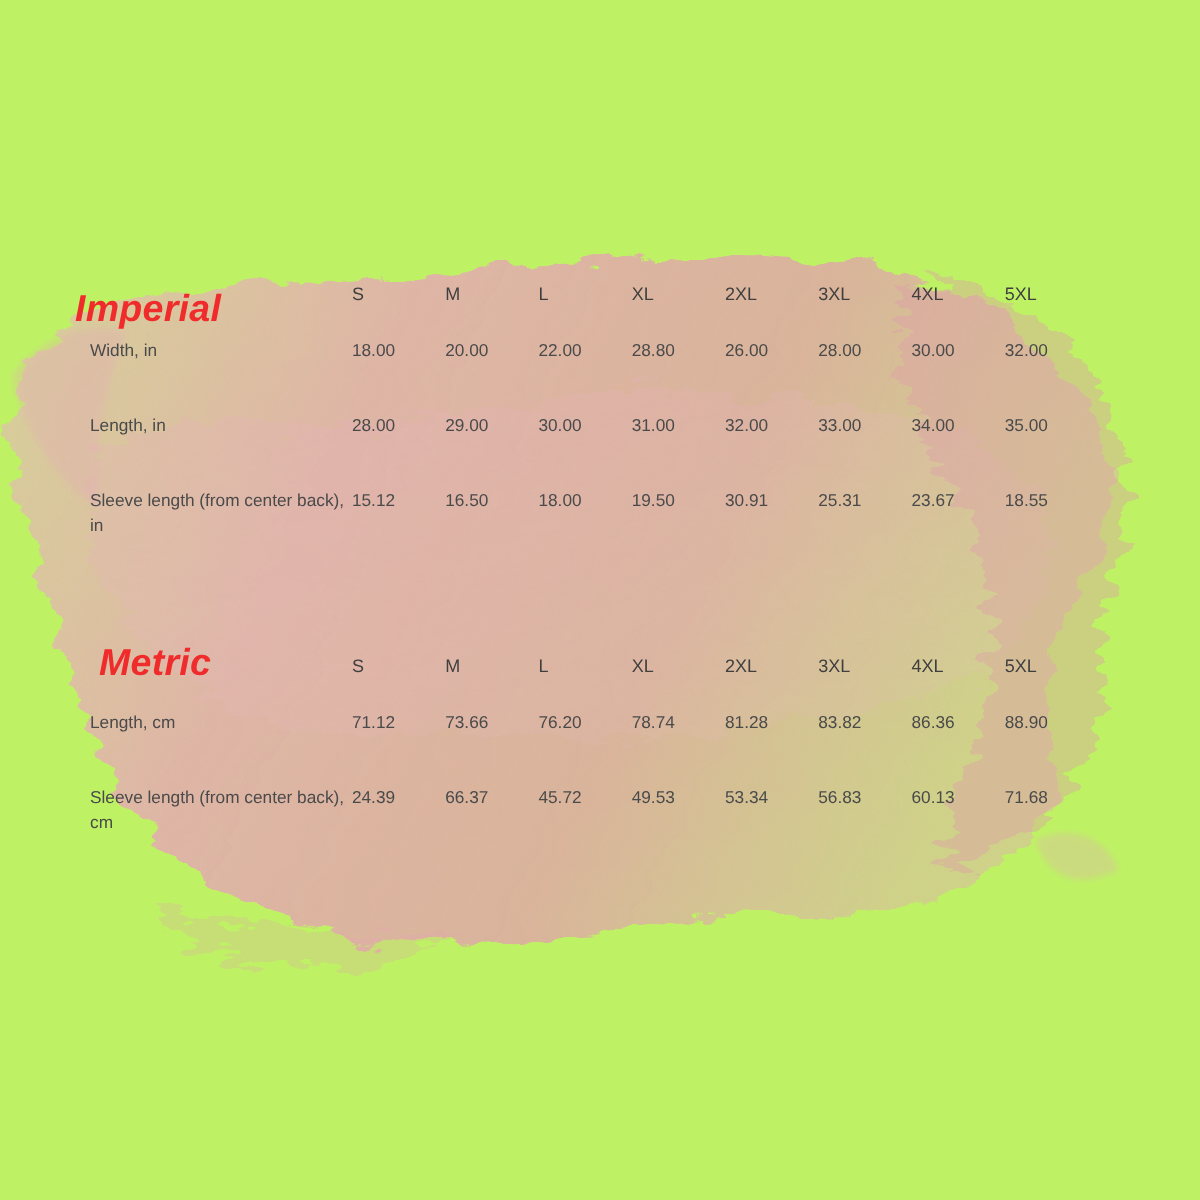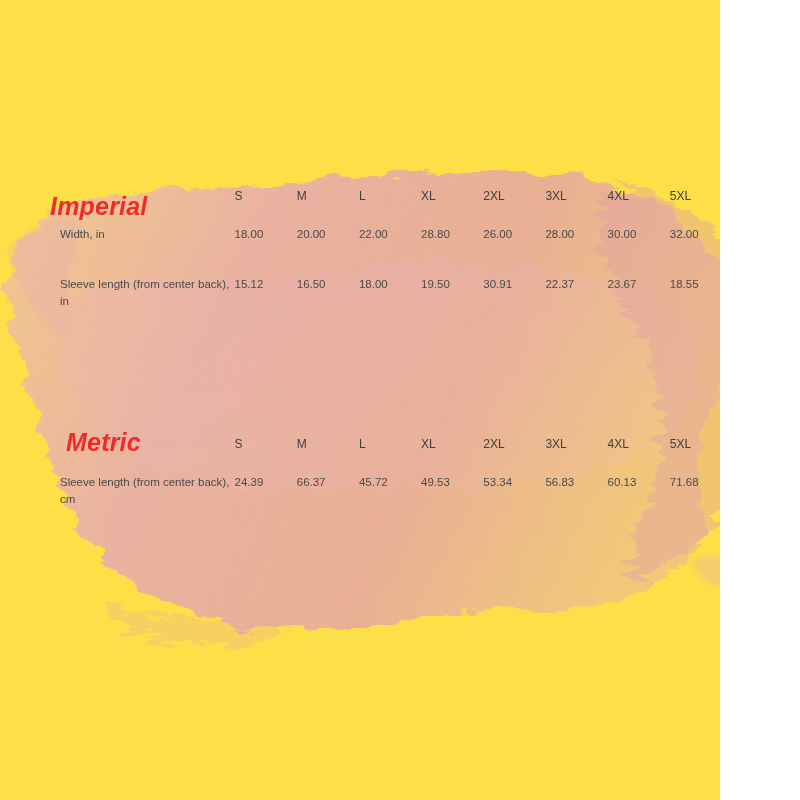--- a/index.html
+++ b/index.html
@@ -8,23 +8,23 @@
   }
   body {
     width: 800px;
     height: 800px;
     background: #ffffff;
     font-family: "Liberation Sans", sans-serif;
     overflow: hidden;
   }
   #canvas {
     position: relative;
-    width: 720px;
-    height: 800px;
-    background: #fde047;
+    width: 800px;
+    height: 800px;
+    background: #bef264;
     overflow: hidden;
   }
   
   .paint-layer {
     position: absolute;
     left: 0;
     top: 0;
     width: 800px;
     height: 800px;
     pointer-events: none;
@@ -174,28 +174,39 @@
           <td class="row-label">Width, in</td>
           <td>18.00</td>
           <td>20.00</td>
           <td>22.00</td>
           <td>28.80</td>
           <td>26.00</td>
           <td>28.00</td>
           <td>30.00</td>
           <td>32.00</td>
         </tr>
+        <tr>
+          <td class="row-label">Length, in</td>
+          <td>28.00</td>
+          <td>29.00</td>
+          <td>30.00</td>
+          <td>31.00</td>
+          <td>32.00</td>
+          <td>33.00</td>
+          <td>34.00</td>
+          <td>35.00</td>
+        </tr>
         <tr class="tall">
           <td class="row-label">Sleeve length (from center back), in</td>
           <td>15.12</td>
           <td>16.50</td>
           <td>18.00</td>
           <td>19.50</td>
           <td>30.91</td>
-          <td>22.37</td>
+          <td>25.31</td>
           <td>23.67</td>
           <td>18.55</td>
         </tr>
       </tbody>
     </table>
 
     <div class="section-title" id="metric-title">Metric</div>
 
     <table class="size-table metric-table-shift" id="metric-table">
       <colgroup>
@@ -216,20 +227,31 @@
           <th>M</th>
           <th>L</th>
           <th>XL</th>
           <th>2XL</th>
           <th>3XL</th>
           <th>4XL</th>
           <th>5XL</th>
         </tr>
       </thead>
       <tbody>
+        <tr>
+          <td class="row-label">Length, cm</td>
+          <td>71.12</td>
+          <td>73.66</td>
+          <td>76.20</td>
+          <td>78.74</td>
+          <td>81.28</td>
+          <td>83.82</td>
+          <td>86.36</td>
+          <td>88.90</td>
+        </tr>
         <tr class="tall">
           <td class="row-label">Sleeve length (from center back), cm</td>
           <td>24.39</td>
           <td>66.37</td>
           <td>45.72</td>
           <td>49.53</td>
           <td>53.34</td>
           <td>56.83</td>
           <td>60.13</td>
           <td>71.68</td>

